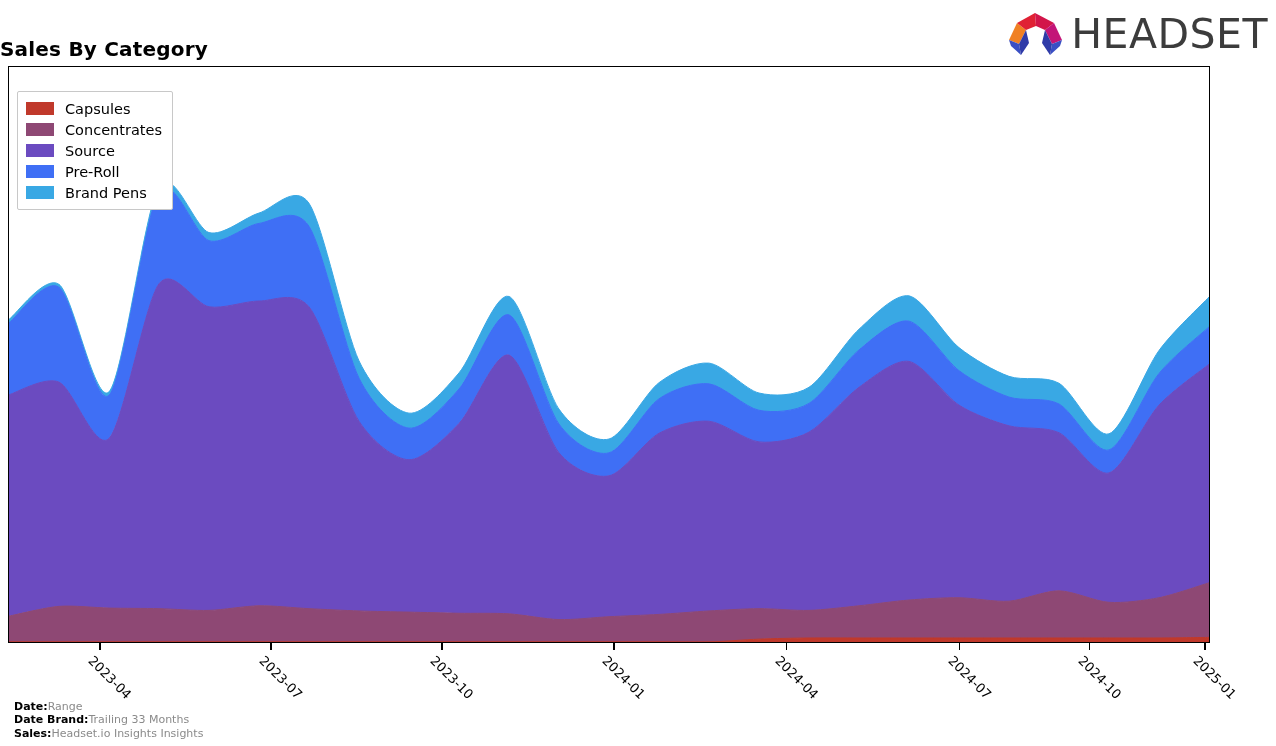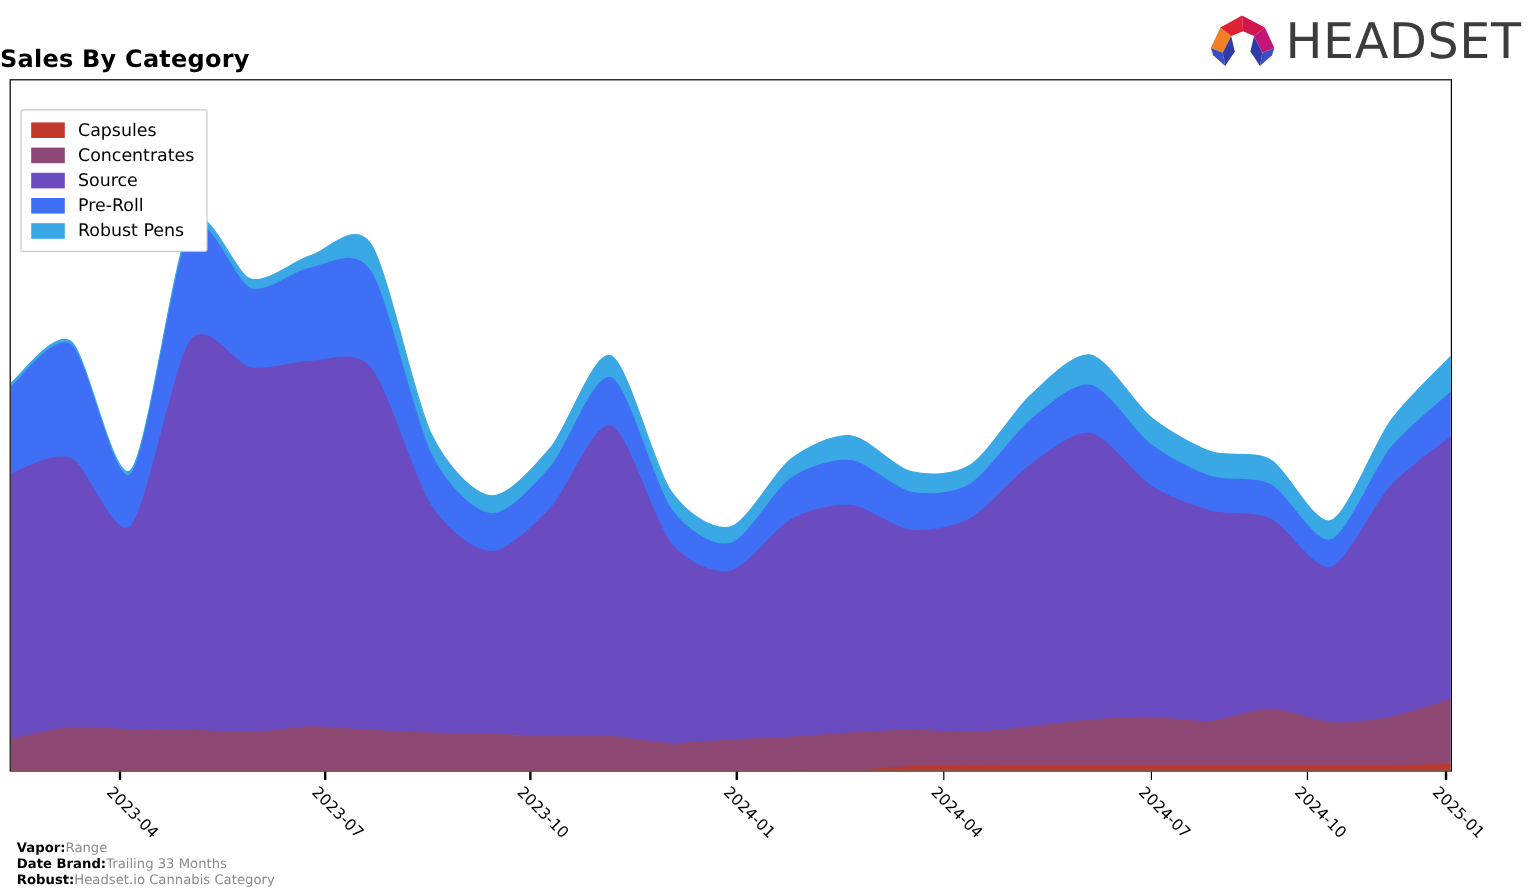--- a/index.html
+++ b/index.html
@@ -191,21 +191,21 @@
       <div class="legend-row">
         <span class="legend-swatch" style="background: rgb(107, 75, 192);"></span>
         <span class="legend-label">Source</span>
       </div>
       <div class="legend-row">
         <span class="legend-swatch" style="background: rgb(63, 111, 245);"></span>
         <span class="legend-label">Pre-Roll</span>
       </div>
       <div class="legend-row">
         <span class="legend-swatch" style="background: rgb(57, 168, 228);"></span>
-        <span class="legend-label">Robust Pens</span>
+        <span class="legend-label">Brand Pens</span>
       </div>
     </div>
 </div>
 
 <div id="x-axis">
     <div class="tick-mark" style="left: 91.253px;"></div>
     <div class="tick-label" style="left: 87.953px;">2023-04</div>
     <div class="tick-mark" style="left: 262.298px;"></div>
     <div class="tick-label" style="left: 258.998px;">2023-07</div>
     <div class="tick-mark" style="left: 433.342px;"></div>
@@ -216,16 +216,16 @@
     <div class="tick-label" style="left: 774.776px;">2024-04</div>
     <div class="tick-mark" style="left: 950.923px;"></div>
     <div class="tick-label" style="left: 947.623px;">2024-07</div>
     <div class="tick-mark" style="left: 1081.1px;"></div>
     <div class="tick-label" style="left: 1077.8px;">2024-10</div>
     <div class="tick-mark" style="left: 1196.25px;"></div>
     <div class="tick-label" style="left: 1192.95px;">2025-01</div>
   </div>
 
 <div id="footer">
-    <div class="footer-row"><span class="footer-key">Vapor:</span><span class="footer-val">Range</span></div>
+    <div class="footer-row"><span class="footer-key">Date:</span><span class="footer-val">Range</span></div>
     <div class="footer-row"><span class="footer-key">Date Brand:</span><span class="footer-val">Trailing 33 Months</span></div>
-    <div class="footer-row"><span class="footer-key">Robust:</span><span class="footer-val">Headset.io Cannabis Category</span></div>
+    <div class="footer-row"><span class="footer-key">Sales:</span><span class="footer-val">Headset.io Insights Insights</span></div>
   </div>
 
 </body></html>

